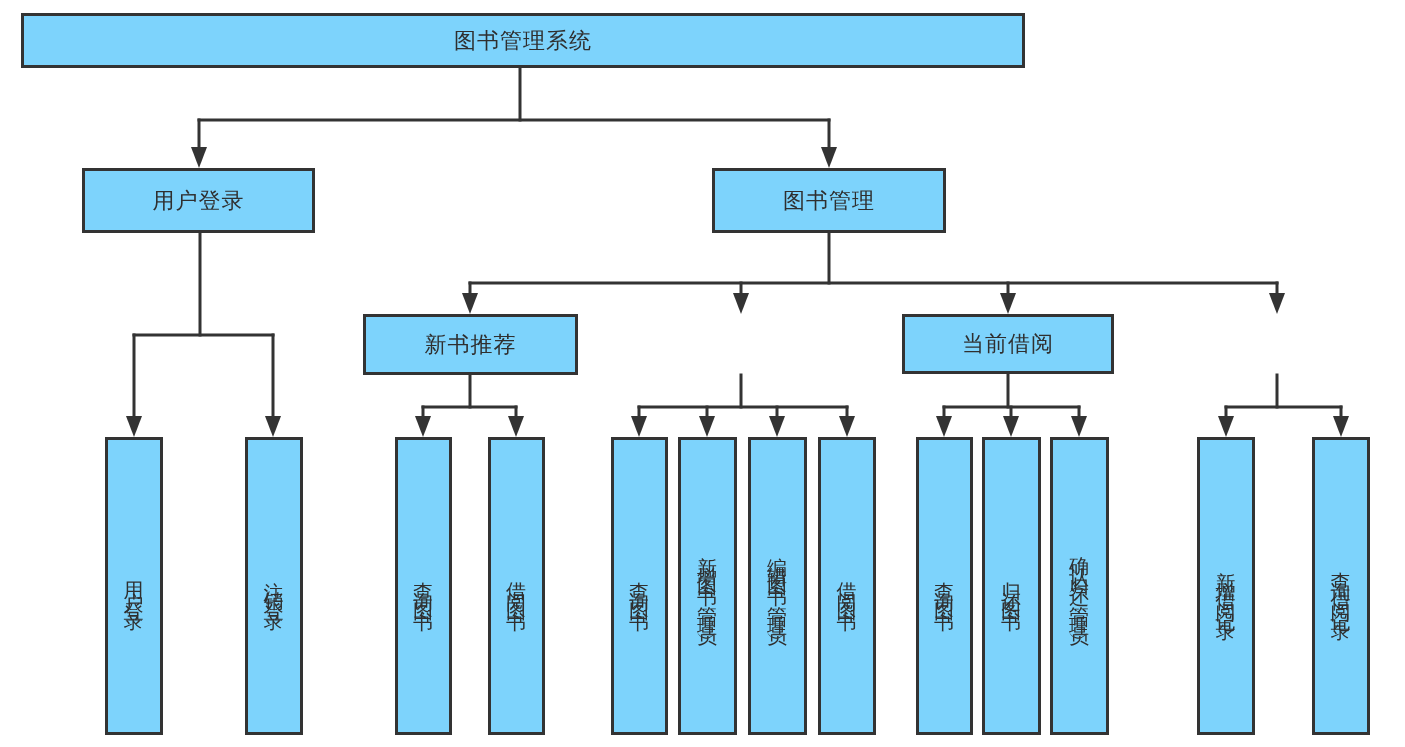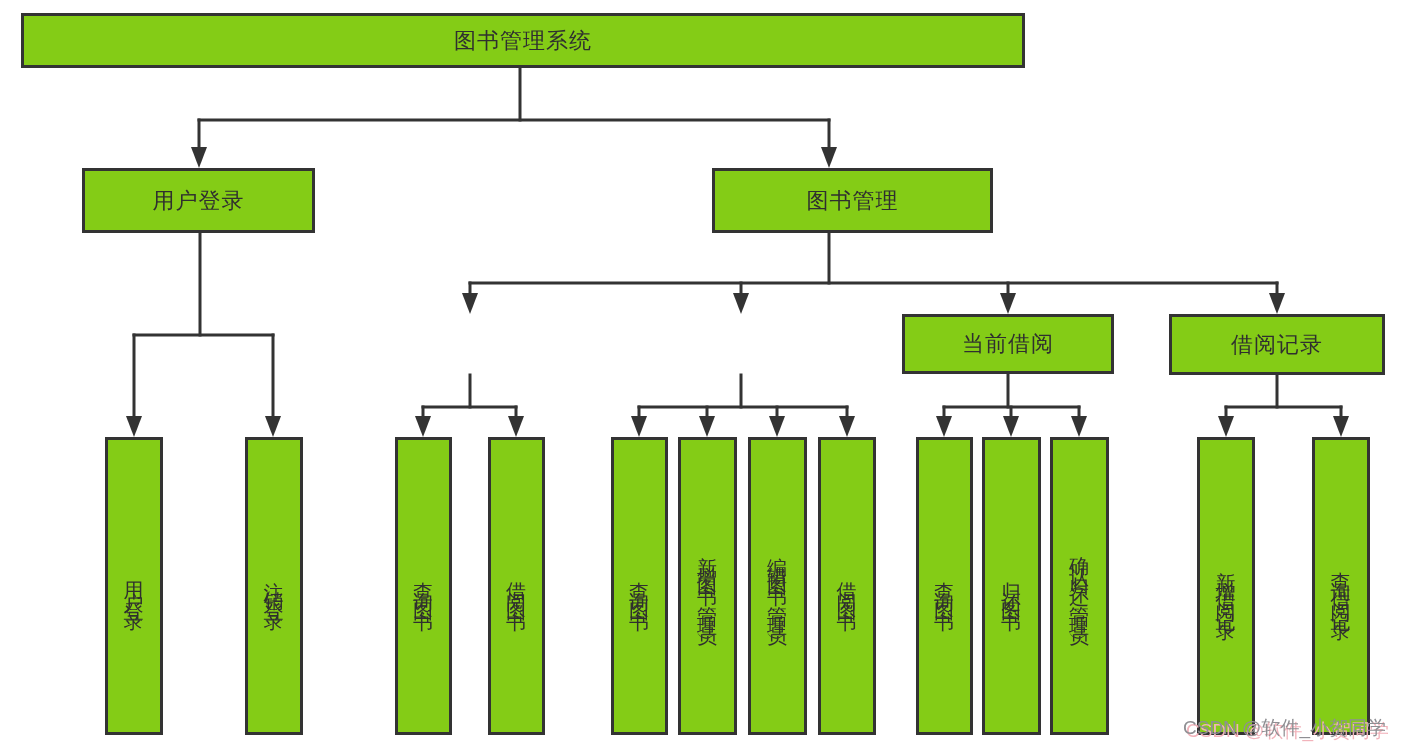--- a/index.html
+++ b/index.html
@@ -12,21 +12,21 @@
     position: relative;
     width: 1405px;
     height: 747px;
     background: #ffffff;
     overflow: hidden;
   }
   .node {
     position: absolute;
     box-sizing: border-box;
     border: 3px solid #333333;
-    background: #84cc16;
+    background: #7dd3fc;
     display: flex;
     align-items: center;
     justify-content: center;
     color: #2f2f2f;
   }
   .hbox span {
     font-size: 22px;
     letter-spacing: 1px;
     white-space: nowrap;
   }
@@ -129,29 +129,29 @@
     <polygon points="1333,416 1349,416 1341,437"></polygon>
   </svg>
 
   <div class="node hbox" style="left:21px;top:13px;width:1004px;height:55px">
     <span>图书管理系统</span>
   </div>
 
   <div class="node hbox" style="left:82px;top:168px;width:233px;height:65px">
     <span>用户登录</span>
   </div>
-  <div class="node hbox" style="left:712px;top:168px;width:281px;height:65px">
+  <div class="node hbox" style="left:712px;top:168px;width:234px;height:65px">
     <span>图书管理</span>
   </div>
 
+  <div class="node hbox" style="left:363px;top:314px;width:215px;height:61px">
+    <span>新书推荐</span>
+  </div>
   <div class="node hbox" style="left:902px;top:314px;width:212px;height:60px">
     <span>当前借阅</span>
-  </div>
-  <div class="node hbox" style="left:1169px;top:314px;width:216px;height:61px">
-    <span>借阅记录</span>
   </div>
 
   <div class="node vbox" style="left:105px;top:437px;width:58px;height:298px">
     <span>用户登录</span>
   </div>
   <div class="node vbox" style="left:245px;top:437px;width:58px;height:298px">
     <span>注销登录</span>
   </div>
 
   <div class="node vbox" style="left:395px;top:437px;width:57px;height:298px">
@@ -184,14 +184,13 @@
     <span>确认归还（管理员）</span>
   </div>
 
   <div class="node vbox" style="left:1197px;top:437px;width:58px;height:298px">
     <span>新增借阅记录</span>
   </div>
   <div class="node vbox" style="left:1312px;top:437px;width:58px;height:298px">
     <span>查询借阅记录</span>
   </div>
 
-  <div class="watermark">CSDN @软件_小贺同学</div>
 </div>
 
 </body></html>

